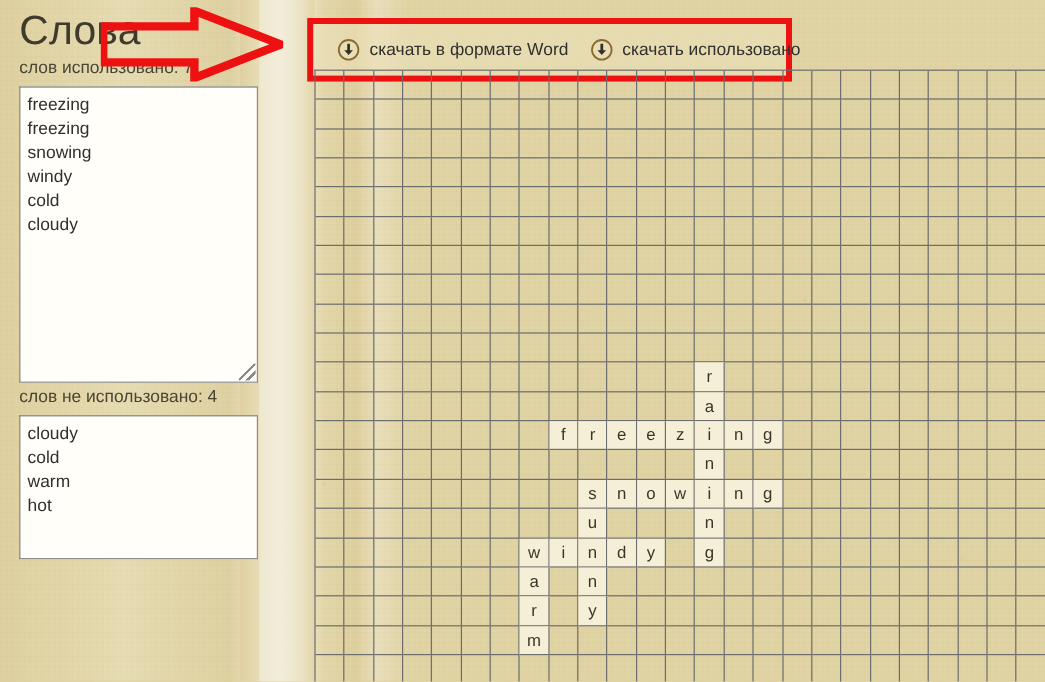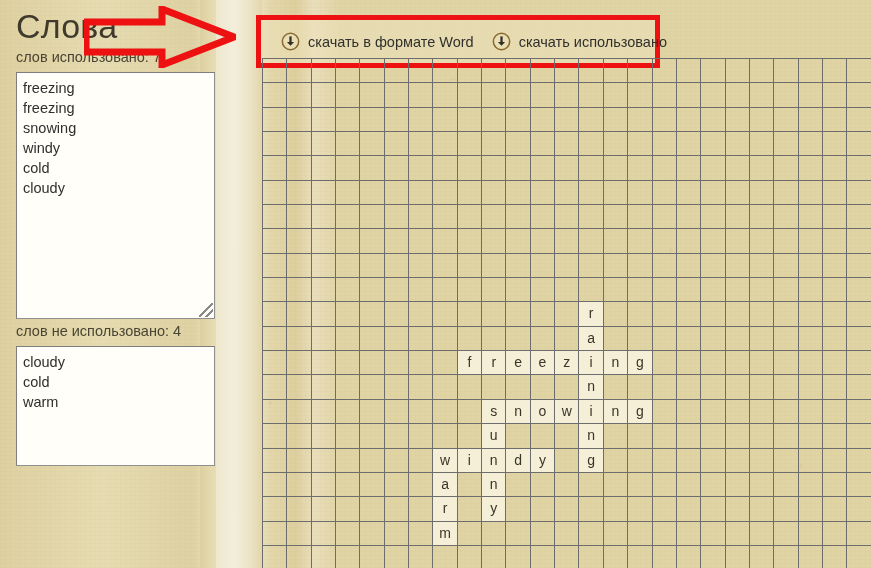--- a/index.html
+++ b/index.html
@@ -154,20 +154,21 @@
       <div class="resize-grip"></div>
     </div>
 
     <div class="count-label second">слов не использовано: 4</div>
 
     <div class="word-box" id="unused-box">
       <div id="unused-list">
           <div class="word-item">cloudy</div>
           <div class="word-item">cold</div>
           <div class="word-item">warm</div>
+          <div class="word-item">hot</div>
         </div>
     </div>
   </div>
 
   <div id="toolbar-wrap">
     <div id="toolbar">
 
       <button class="dl-btn">
         <span>
           <svg class="dl-icon" viewBox="0 0 20 20" aria-hidden="true">

